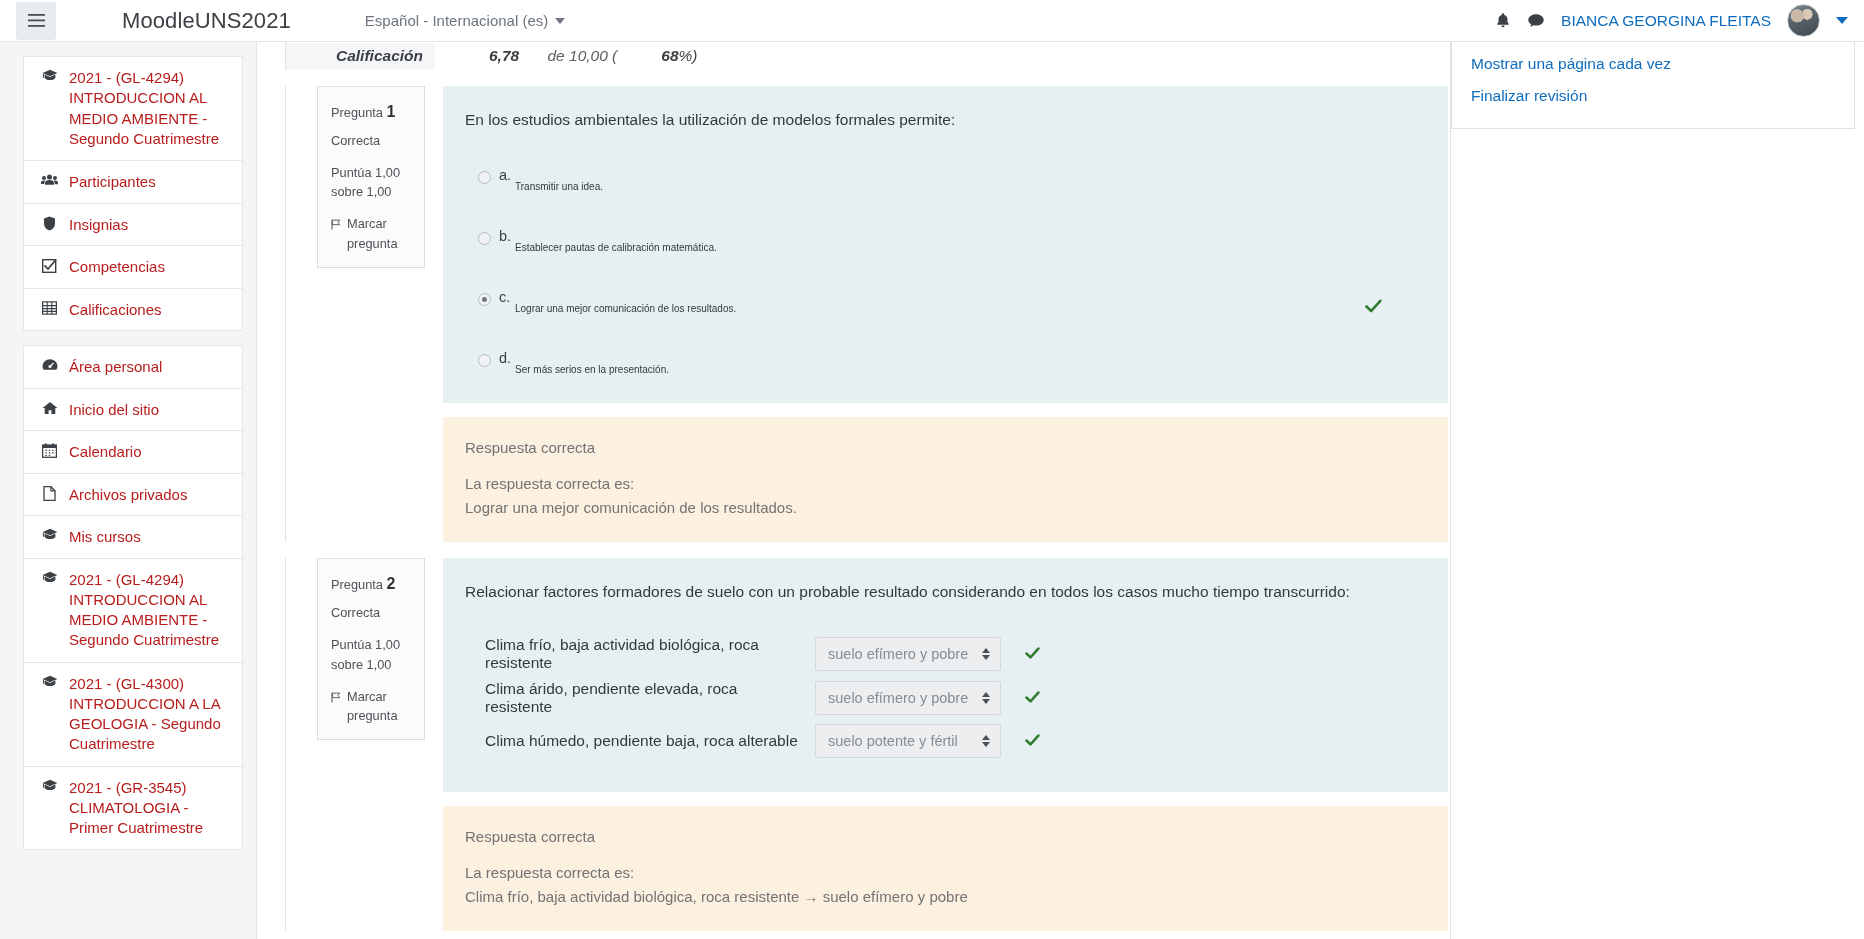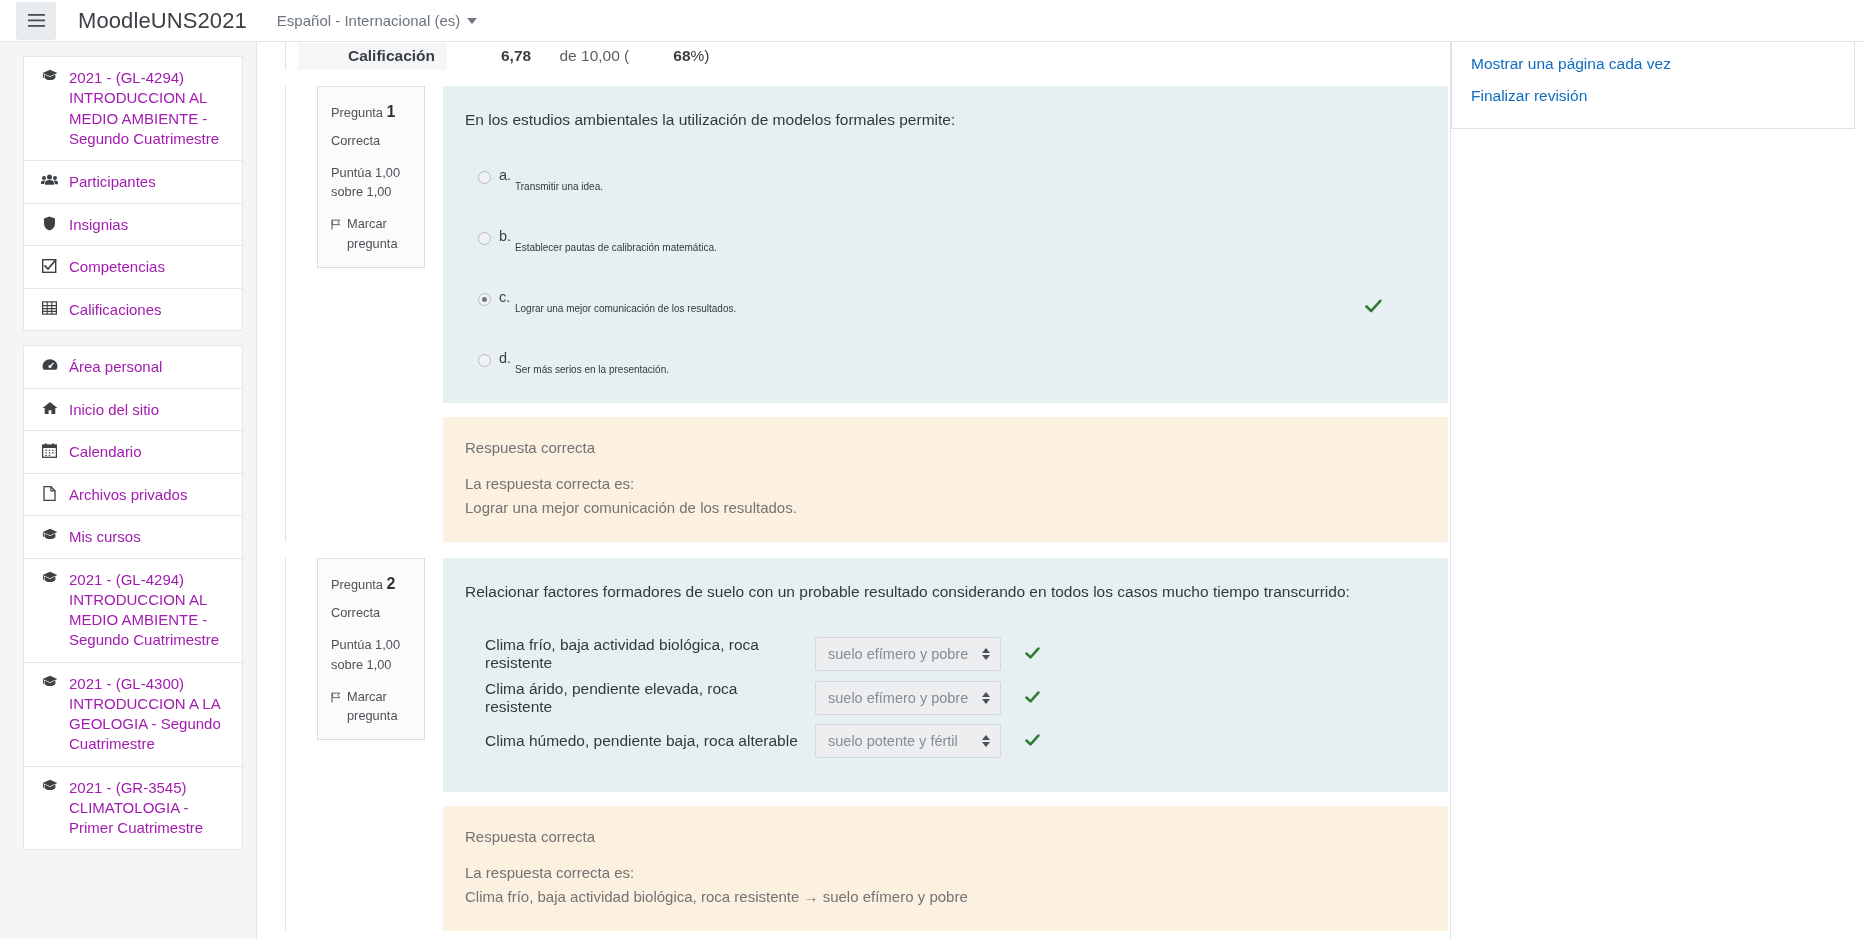--- a/index.html
+++ b/index.html
@@ -14,20 +14,21 @@
   }
 
   
   .navbar {
     position: absolute; top: 0; left: 0;
     width: 1864px; height: 42px;
     background: #ffffff;
     border-bottom: 1px solid #e2e4e7;
     display: flex; align-items: center;
     z-index: 40;
+    gap: 44px;
   }
   .burger {
     width: 40px; height: 38px;
     margin-left: 16px;
     background: #e9ecef;
     border: none; border-radius: 3px;
     display: flex; align-items: center; justify-content: center;
     cursor: pointer;
     color: #4a4f54;
   }
@@ -95,21 +96,21 @@
   .navblock { margin: 14px 13px 0 23px; }
   .navblock + .navblock { margin-top: 14px; }
   .nav-item {
     background: #fff;
     border: 1px solid #e4e6e8;
     border-bottom: none;
     padding: 11px 12px 11px 16px;
     display: flex;
     gap: 10px;
     align-items: flex-start;
-    color: #a21caf;
+    color: #b91c1c;
     font-size: 15px;
     line-height: 1.3;
     cursor: pointer;
   }
   .nav-item:last-child { border-bottom: 1px solid #e4e6e8; }
   .nav-item .ico {
     flex: none; width: 19px;
     display: flex; justify-content: center;
     color: #3c4146;
     padding-top: 1px;
@@ -129,21 +130,22 @@
     position: absolute;
     left: 28px; top: 0;
     width: 1163px;
   }
   .grade-bar {
     display: flex; align-items: center;
     height: 28px;
     font-size: 15.5px;
     color: #3b3f43;
     border-left: 1px solid #dfe3e6;
-    padding-left: 12px;
+    padding-left: 0;
+    font-style: italic;
   }
   .grade-label {
     background: #f5f6f7;
     font-weight: bold;
     padding: 4px 12px 5px 50px;
   }
   .grade-value { padding-left: 10px; }
   .grade-value b { font-weight: bold; margin-left: 44px; }
   .grade-value .mid { color: #595f65; margin-left: 24px; }
 
@@ -318,20 +320,36 @@
     <svg width="17" height="13" viewBox="0 0 17 13">
       <rect x="0" y="0" width="17" height="1.8" fill="#4a4f54"></rect>
       <rect x="0" y="5.5" width="17" height="1.8" fill="#4a4f54"></rect>
       <rect x="0" y="11" width="17" height="1.8" fill="#4a4f54"></rect>
     </svg>
   </button>
   <div class="brand">MoodleUNS2021</div>
   <div class="langmenu">
     <span>Español - Internacional (es)</span>
     <span class="caret-d"></span>
+  </div>
+  <div class="nav-right">
+    <span class="nav-icon">
+      <svg width="16" height="17" viewBox="0 0 16 17">
+        <path d="M8 1.2a1.2 1.2 0 011.2 1.2v.5c2 .5 3.3 2.2 3.3 4.3v2.9l1.3 1.9v.8H2.2v-.8l1.3-1.9V7.2c0-2.1 1.3-3.8 3.3-4.3v-.5A1.2 1.2 0 018 1.2z" fill="#3d4146"></path>
+        <path d="M6.3 13.6h3.4a1.7 1.7 0 01-3.4 0z" fill="#3d4146"></path>
+      </svg>
+    </span>
+    <span class="nav-icon">
+      <svg width="18" height="16" viewBox="0 0 18 16">
+        <path d="M9 1.3c4.3 0 7.7 2.5 7.7 5.6S13.3 12.5 9 12.5c-.8 0-1.6-.1-2.3-.3l-3.6 1.6 1.1-2.6C2.5 10.2 1.3 8.6 1.3 6.9 1.3 3.8 4.7 1.3 9 1.3z" fill="#3d4146"></path>
+      </svg>
+    </span>
+    <span class="username">BIANCA GEORGINA FLEITAS</span>
+    <span class="avatar"></span>
+    <span class="nav-caret"></span>
   </div>
 </div>
 
 <nav class="drawer">
 
   <div class="navblock">
     <div class="nav-item multiline">
       <span class="ico">
         <svg width="16" height="13" viewBox="0 0 16 13">
             <path d="M8 .8 15.4 4 8 7.2.6 4 8 .8zM2.6 5.4v3.1c0 1.4 2.4 2.6 5.4 2.6s5.4-1.2 5.4-2.6V5.4L8 7.9 2.6 5.4zM.9 4.8v3.7c0 .3.2.5.5.5s.5-.2.5-.5V4.8l-1 .0z" fill="#3c4146"></path>

